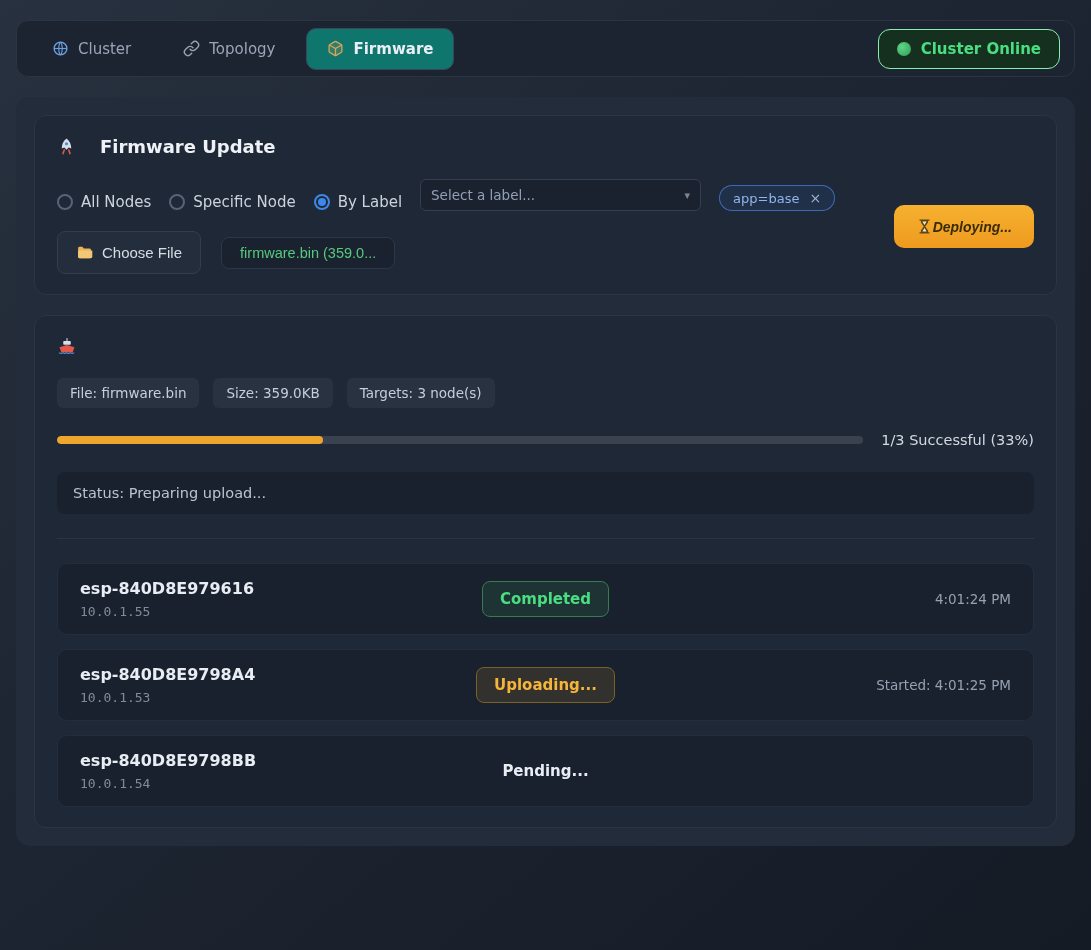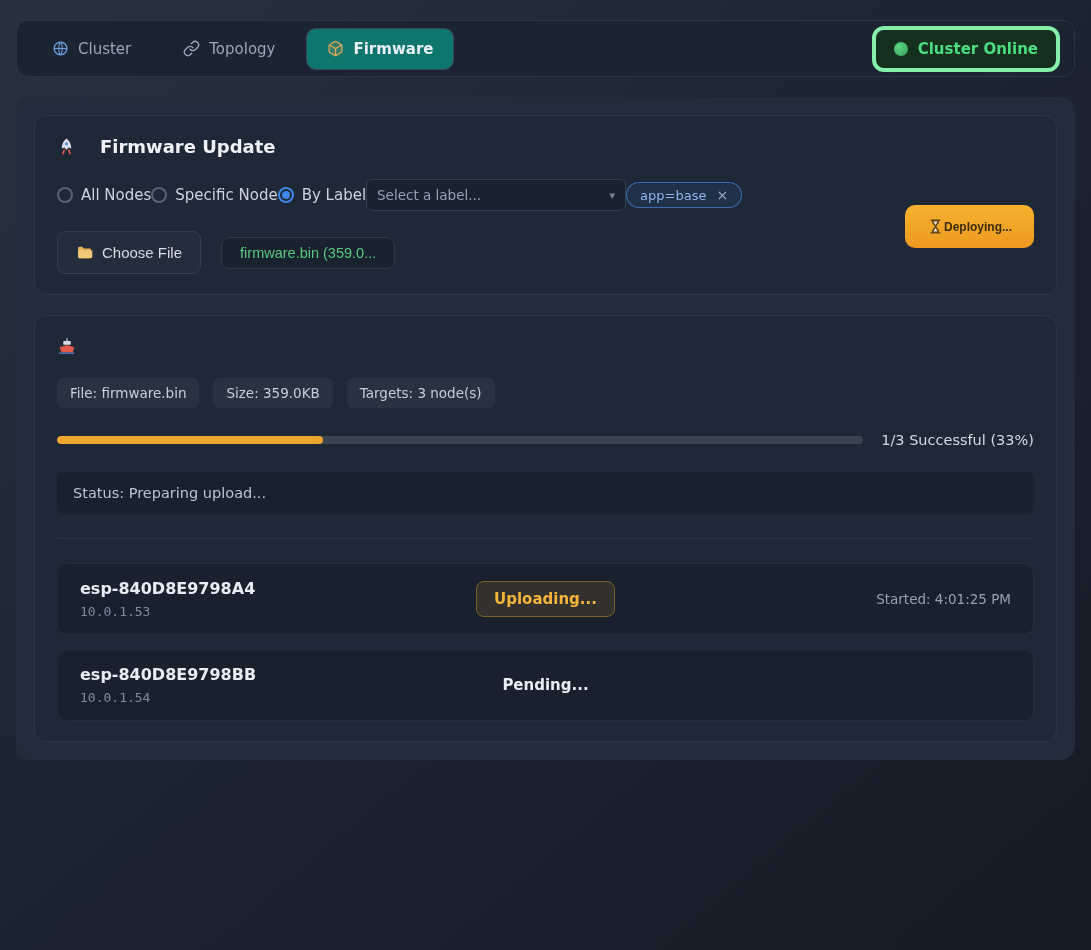--- a/index.html
+++ b/index.html
@@ -35,21 +35,21 @@
   .nav-tab.active {
     background: #0f766e;
     border: 1px solid #3a4659;
     color: #eaeef5;
     font-weight: bold;
   }
   .status-pill {
     margin-left: auto;
     display: flex; align-items: center; gap: 10px;
     background: #15301f;
-    border: 4px solid #86efac;
+    border: 1px solid #86efac;
     border-radius: 12px;
     padding: 10px 18px;
     color: #4ade80;
     font-weight: bold;
     font-size: 15px;
     cursor: pointer;
   }
   .green-dot {
     width: 14px; height: 14px; border-radius: 50%;
     background: radial-gradient(circle at 35% 35%, #5fd687, #2f9e52);
@@ -71,33 +71,33 @@
   .card + .card { margin-top: 20px; }
   .card-title {
     display: flex; align-items: center; gap: 24px;
     font-size: 18px; font-weight: bold; color: #eef2f7;
     margin-bottom: 22px;
   }
 
   
   .controls-wrap { display: flex; align-items: center; }
   .controls-left { flex: 1; }
-  .row1 { display: flex; align-items: center; flex-wrap: nowrap; }
+  .row1 { display: flex; align-items: flex-end; gap: 18px; flex-wrap: nowrap; }
   .radio-opt { display: flex; align-items: center; gap: 8px; color: #ccd3df; font-size: 15px; cursor: pointer; }
   .radio {
     width: 16px; height: 16px; border-radius: 50%;
     border: 2px solid #596377; position: relative; flex: none;
   }
   .radio.selected { border-color: #3f87e8; }
   .radio.selected::after {
     content: ""; position: absolute; inset: 2px;
     border-radius: 50%; background: #3f87e8;
   }
   .select {
-    width: 260px; display: flex; justify-content: space-between; align-items: center;
+    width: 281px; display: flex; justify-content: space-between; align-items: center;
     background: #1a2230; border: 1px solid #333e50; border-radius: 6px;
     padding: 7px 10px; color: #93a0b4; font-size: 13.5px; cursor: pointer;
   }
   .select .chev { color: #7c8798; font-size: 11px; }
   .label-chip {
     display: inline-flex; align-items: center; gap: 10px;
     padding: 4px 13px; border-radius: 13px;
     border: 1px solid rgba(77,139,240,.65);
     background: rgba(59,130,246,.10);
     color: #8fb5ea; font-size: 13px; cursor: pointer;
@@ -111,22 +111,22 @@
   }
   .btn-file {
     padding: 7px 18px; background: #1a222f; border: 1px solid #2c3748;
     border-radius: 8px; color: #56c97e; font-size: 14.5px; cursor: pointer;
   }
   .btn-deploy {
     display: inline-flex; align-items: center; 
     padding: 13px 22px;
     background: linear-gradient(180deg, #f6b12f, #ee9a1f);
     border: none; border-radius: 10px;
-    color: #3a2b07; font-weight: bold; font-size: 12px;
-    cursor: pointer; flex: none;
+    color: #3a2b07; font-weight: bold; font-size: 14px;
+    cursor: pointer; flex: none; font-style: italic;
   }
 
   
   .chips-row { display: flex; gap: 14px; margin-bottom: 24px; }
   .info-chip {
     background: #293241; border-radius: 6px; padding: 7px 13px;
     color: #c6cedb; font-size: 13.5px;
   }
   .progress-row { display: flex; align-items: center; gap: 18px; text-align: right; }
   .progress-track {
@@ -283,20 +283,28 @@
       <div class="progress-track">
         <div class="progress-fill" style="width: 33%;"></div>
       </div>
       <span class="progress-label">1/3 Successful (33%)</span>
     </div>
 
     <div class="status-box">Status: Preparing upload...</div>
 
     <hr class="divider">
 
+    <div class="node-row">
+      <div>
+        <div class="node-name">esp-840D8E979616</div>
+        <div class="node-ip">10.0.1.55</div>
+      </div>
+      <span class="badge badge-completed">Completed</span>
+      <span class="node-time">4:01:24 PM</span>
+    </div>
 
     <div class="node-row">
       <div>
         <div class="node-name">esp-840D8E9798A4</div>
         <div class="node-ip">10.0.1.53</div>
       </div>
       <span class="badge badge-uploading">Uploading...</span>
       <span class="node-time">Started: 4:01:25 PM</span>
     </div>
 

